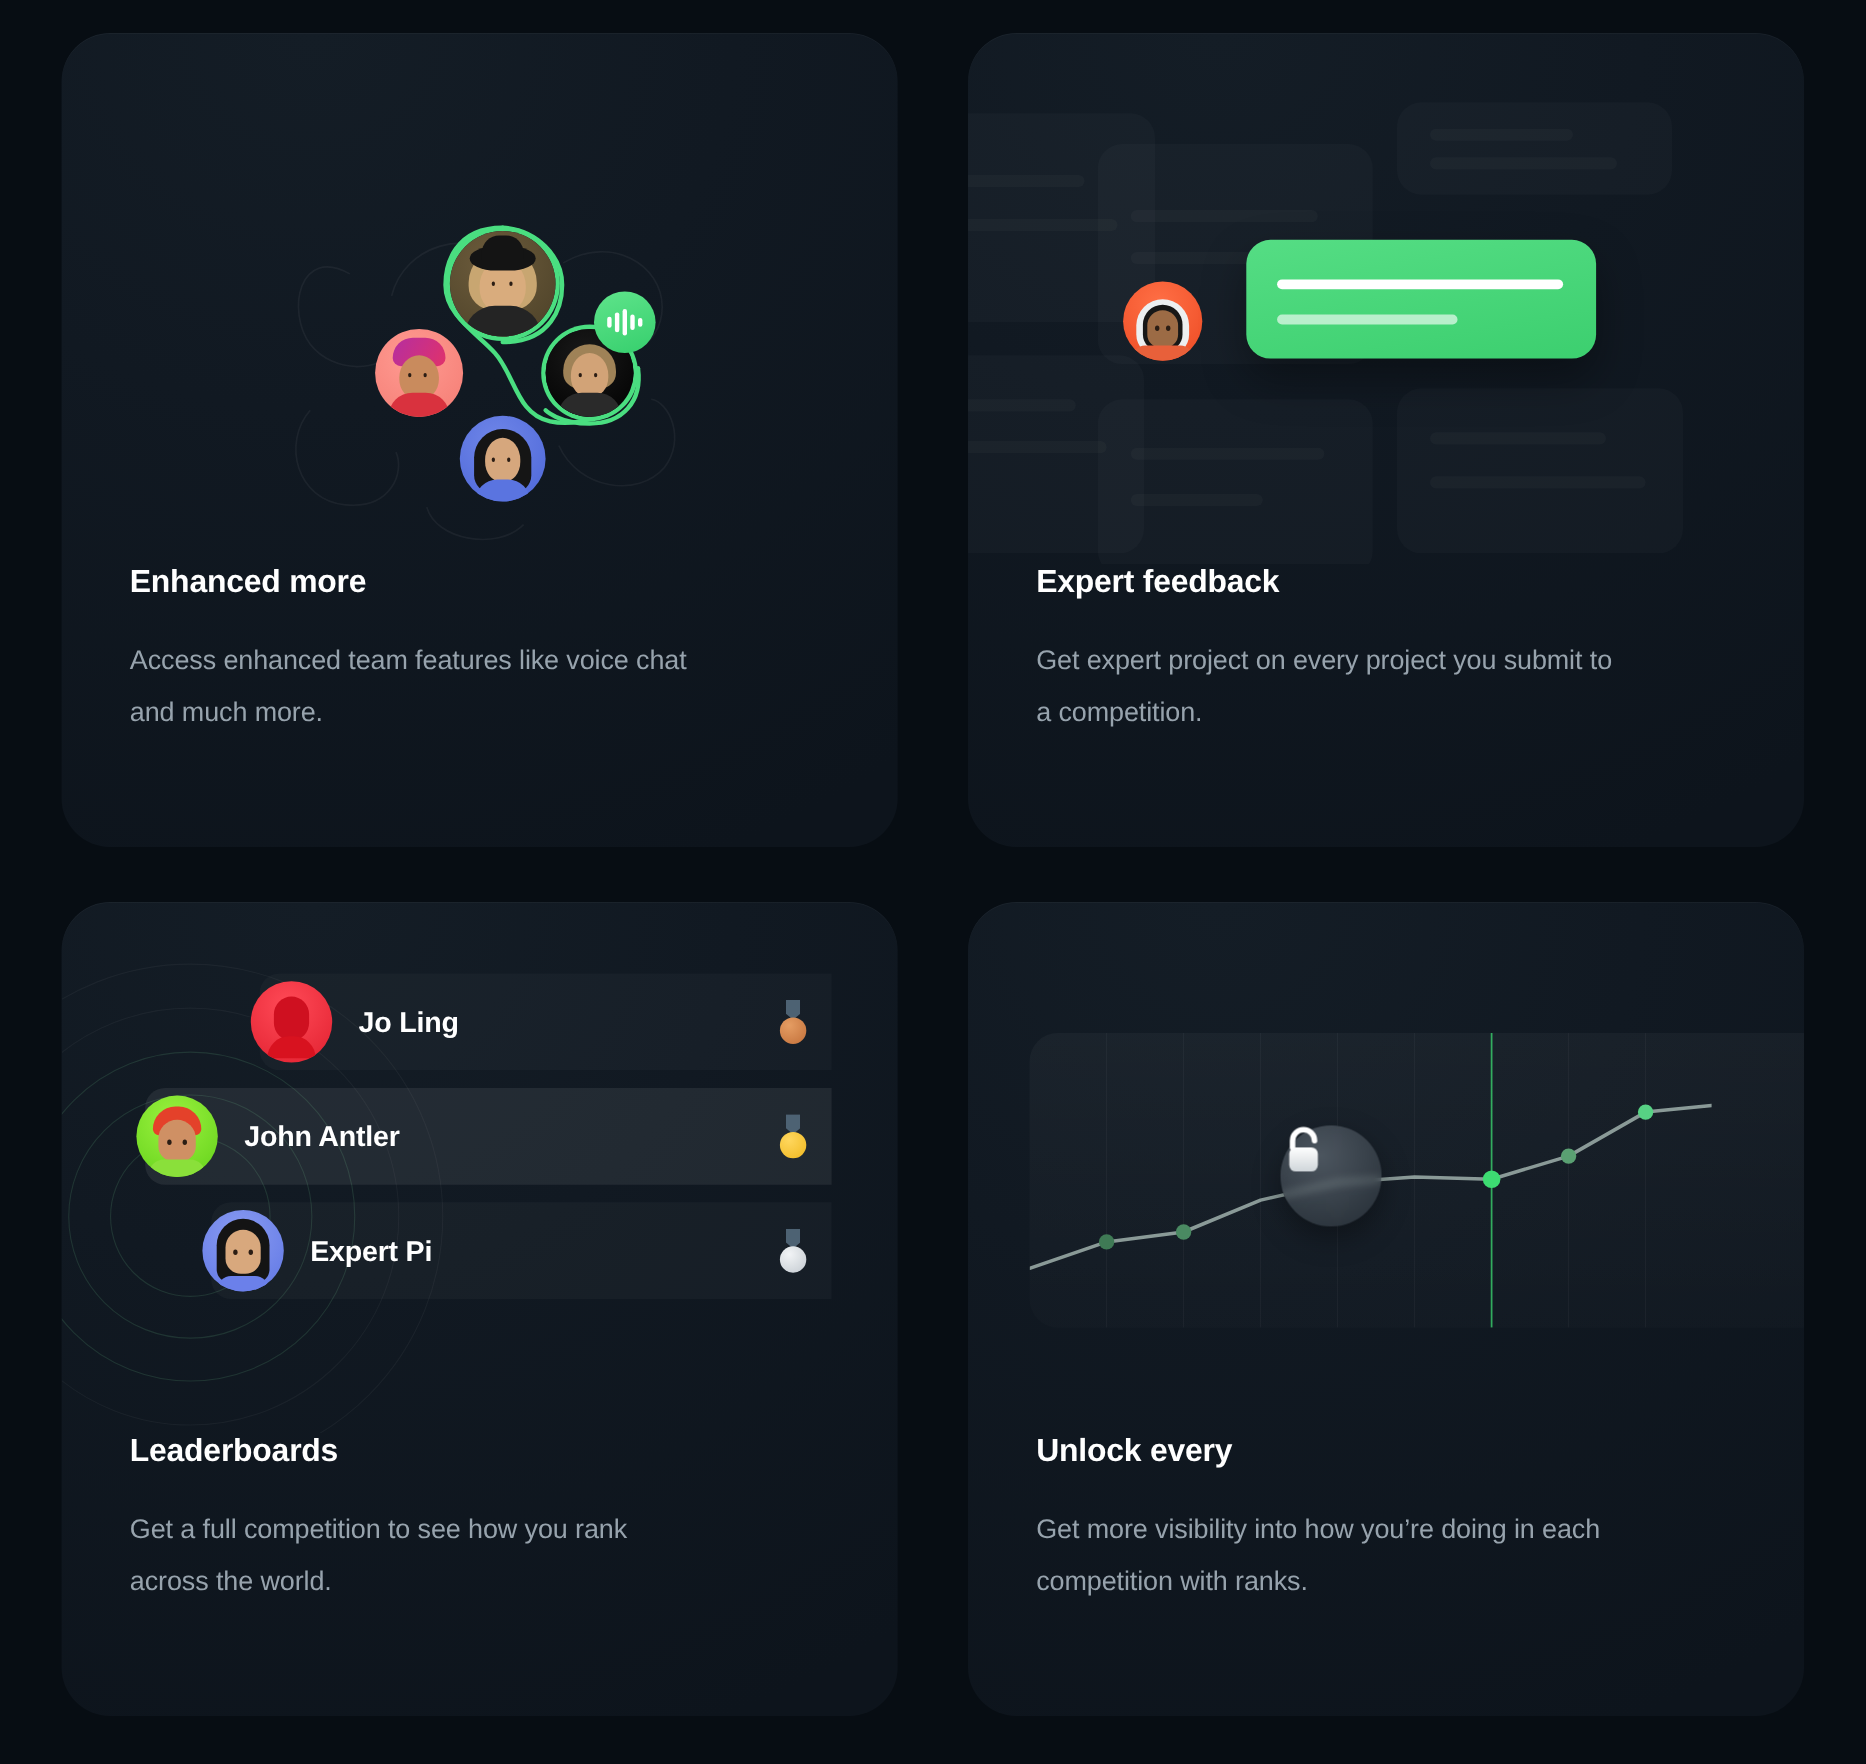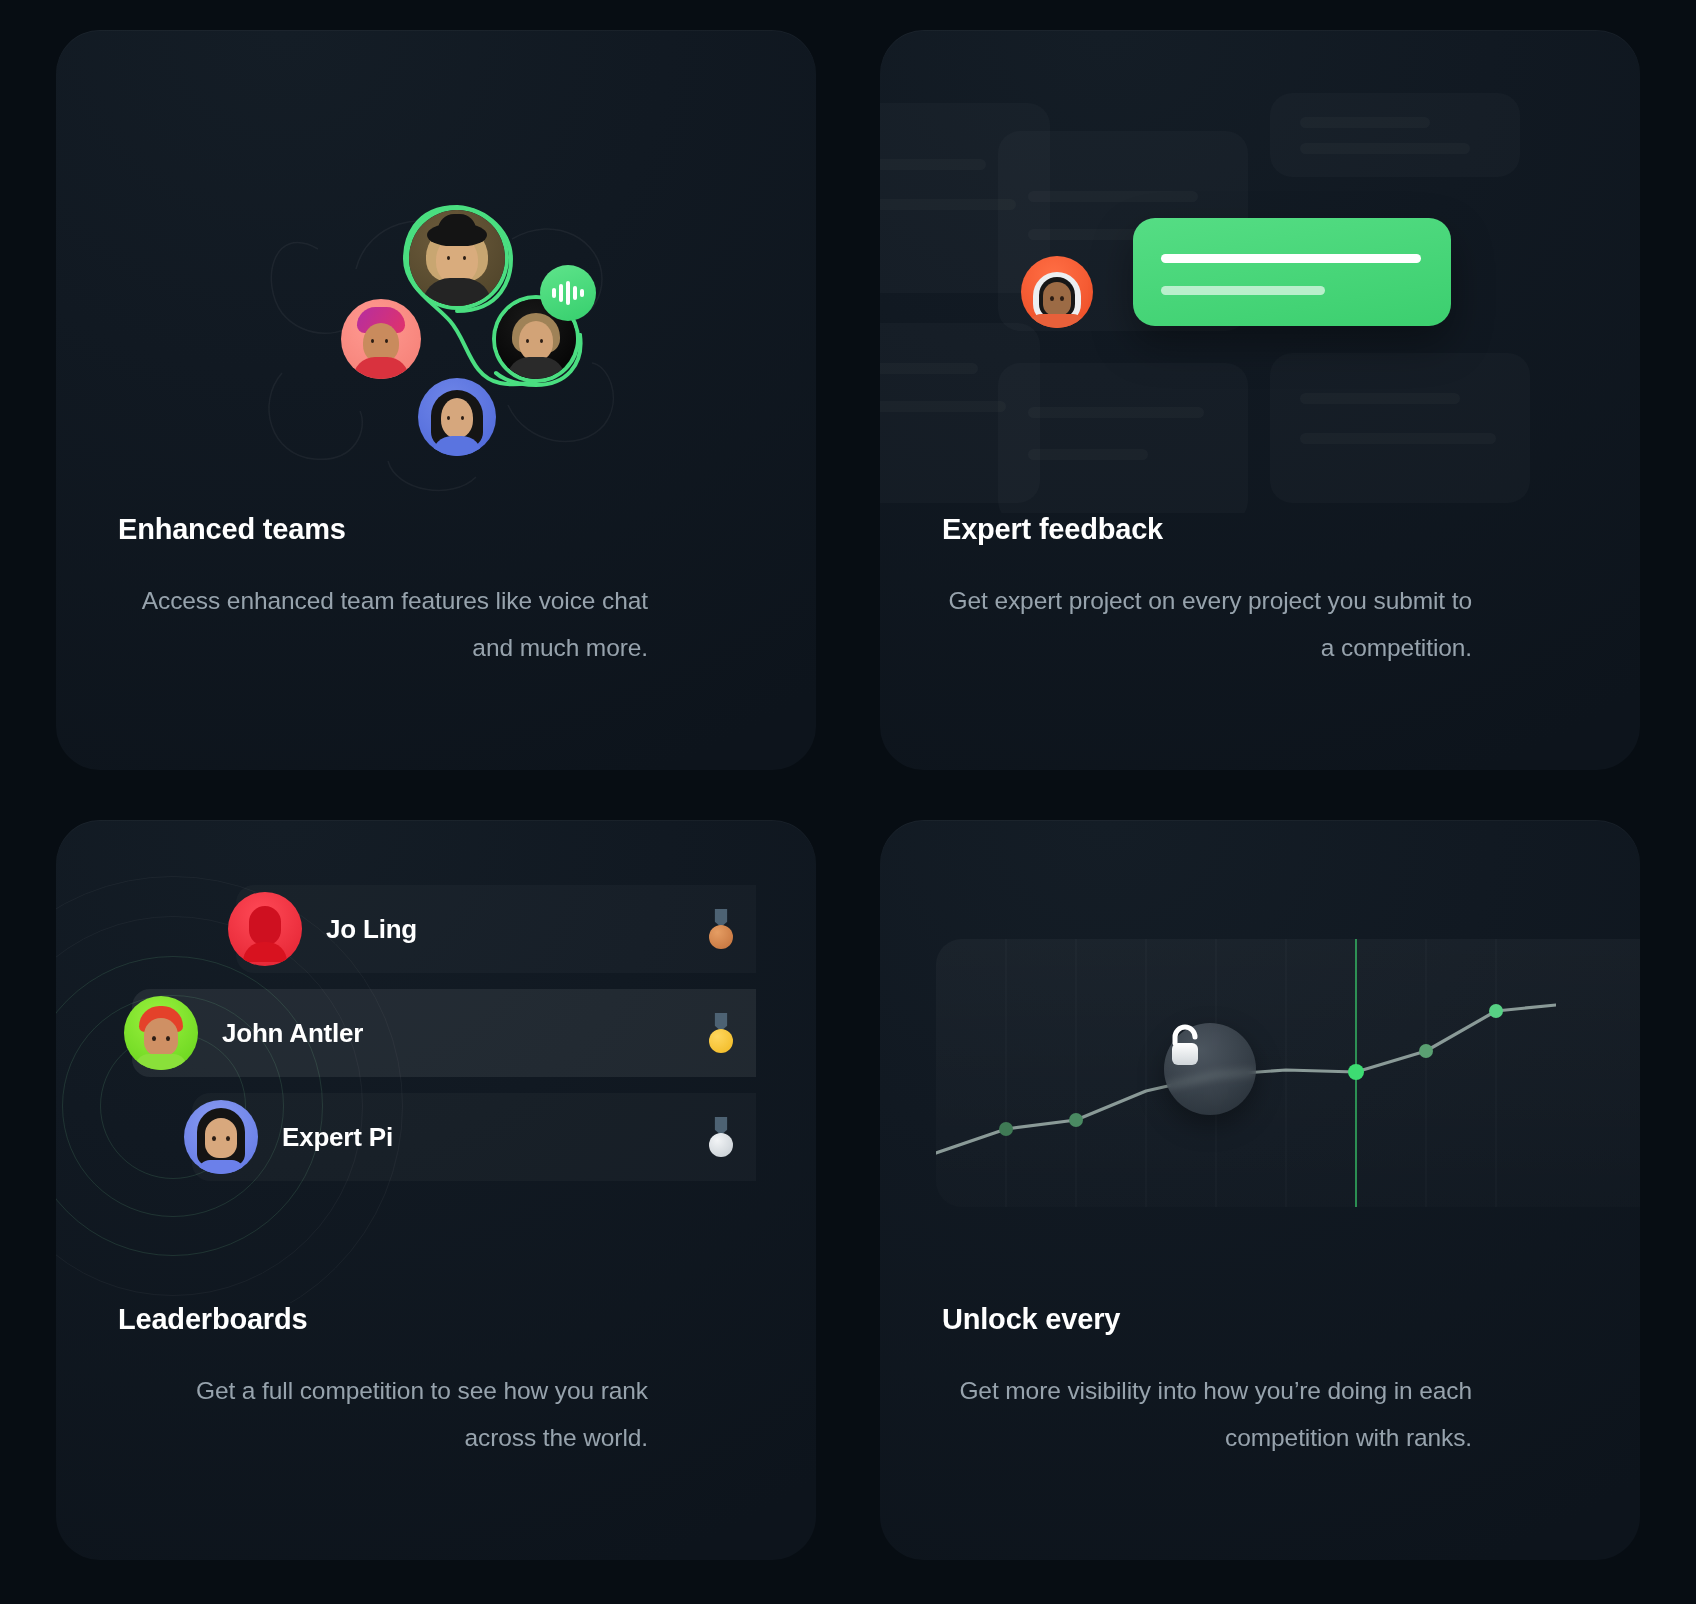--- a/index.html
+++ b/index.html
@@ -27,21 +27,21 @@
     box-shadow: inset 0 1px 0 rgba(255,255,255,0.035);
   }
   .card-art { position: relative; height: 440px; overflow: hidden; margin-top: 43px; }
   .card-copy { padding: 0 62px; }
   .card-title {
     font-size: 29px; font-weight: bold; color: #ffffff;
     letter-spacing: -0.2px; margin-bottom: 32px;
   }
   .card-desc {
     font-size: 24.5px; color: #97a3ad; line-height: 1.9;
-    max-width: 530px; letter-spacing: -0.1px; text-align: right;
+    max-width: 530px; letter-spacing: -0.1px;
   }
 
   
   .cluster { position: absolute; left: 0; top: 0; width: 100%; height: 100%; }
   .cluster svg { position: absolute; left: 0; top: 0; }
   .av {
     position: absolute; border-radius: 50%;
     display: flex; align-items: flex-end; justify-content: center;
     overflow: hidden;
   }
@@ -207,21 +207,21 @@
       <div class="voice">
         <i style="height:10px"></i>
           <i style="height:18px"></i>
           <i style="height:24px"></i>
           <i style="height:14px"></i>
           <i style="height:8px"></i>
       </div>
     </div>
 
     <div class="card-copy">
-      <h3 class="card-title">Enhanced teams</h3>
+      <h3 class="card-title">Enhanced more</h3>
       <p class="card-desc">Access enhanced team features like voice chat and much more.</p>
     </div>
   </section>
 
   <section class="card">
     <div class="card-art">
       <div class="chatbg">
         <div class="ghost" style="left:-40px;top:30px;width:210px;height:190px;">
           <div class="ln" style="left:26px;top:56px;width:120px;"></div>
           <div class="ln" style="left:26px;top:96px;width:150px;"></div>

